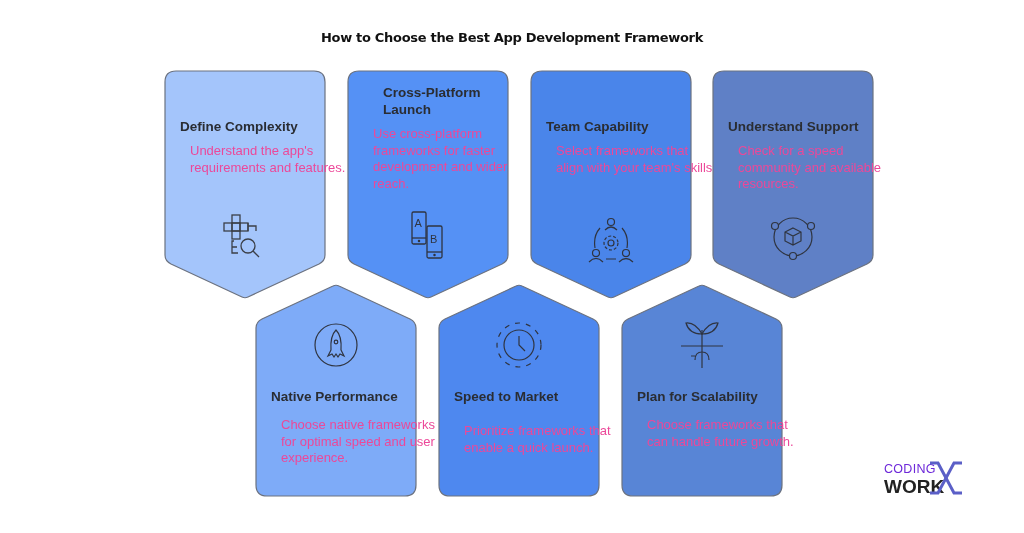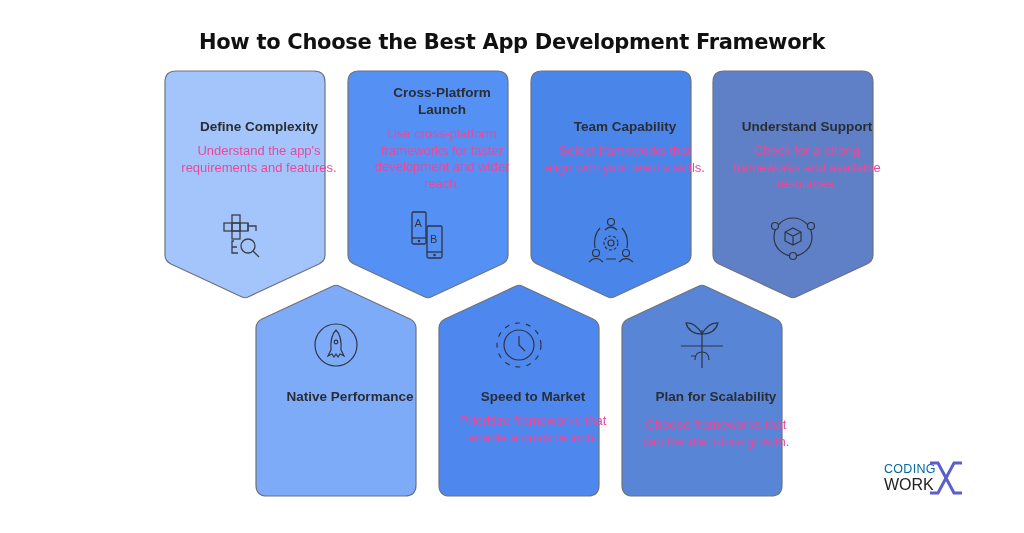--- a/index.html
+++ b/index.html
@@ -1,26 +1,26 @@
 <!DOCTYPE html>
 <html><head>
 <meta charset="utf-8">
 <style>
   html, body { margin:0; padding:0; }
   body { width:1024px; height:533px; background:#ffffff; position:relative; overflow:hidden; font-family:"Liberation Sans", sans-serif; }
-  .title { position:absolute; top:30px; left:0; width:1024px; text-align:center; font-family:"DejaVu Sans", sans-serif; font-weight:bold; font-size:21px; color:#111; letter-spacing:-0.3px; }
+  .title { position:absolute; top:30px; left:0; width:1024px; text-align:center; font-family:"DejaVu Sans", sans-serif; font-weight:bold; font-size:13px; color:#111; letter-spacing:-0.3px; }
   .card { position:absolute; width:162px; }
   .card svg.shape { position:absolute; left:0; top:0; }
-  .card .content { position:absolute; left:4px; width:182px; text-align:center; color:#2b2f36; }
+  .card .content { position:absolute; left:16px; width:182px; color:#2b2f36; }
   .card h3 { margin:0; font-size:13.5px; font-weight:bold; line-height:17px; color:#2a2d33; }
   .card p { margin:8px 10px 0; font-size:13px; line-height:16.5px; color:#ec4899; }
   .icon { position:absolute; left:56px; width:50px; height:50px; }
   .logo { position:absolute; left:878px; top:460px; width:90px; height:40px; }
-  .logo .t1 { position:absolute; left:6px; top:2px; font-size:12.5px; color:#0369a1; letter-spacing:0.3px; }
-  .logo .t2 { position:absolute; left:6px; top:16px; font-size:16px; font-weight:normal; color:#222; }
+  .logo .t1 { position:absolute; left:6px; top:2px; font-size:12.5px; color:#6d28d9; letter-spacing:0.3px; }
+  .logo .t2 { position:absolute; left:6px; top:16px; font-size:19px; font-weight:bold; color:#222; }
 </style>
 </head>
 <body>
 
 <div class="title">How to Choose the Best App Development Framework</div>
 
 <div class="card" style="left:164px;top:70px;height:230px;">
   <svg class="shape" width="162" height="230">
       <path d="M12,1 H150 Q161,1 161,12 V185 Q161,191 155,194 L84,227 Q81,228.5 78,227 L7,194 Q1,191 1,185 V12 Q1,1 12,1 Z" fill="#a4c5fb" stroke="#6b7280" stroke-width="1.2"></path>
     </svg>
@@ -81,21 +81,21 @@
       <path d="M33,46 Q40,39 47,46"></path>
   </svg>
 </div>
 
 <div class="card" style="left:712px;top:70px;height:230px;">
   <svg class="shape" width="162" height="230">
       <path d="M12,1 H150 Q161,1 161,12 V185 Q161,191 155,194 L84,227 Q81,228.5 78,227 L7,194 Q1,191 1,185 V12 Q1,1 12,1 Z" fill="#5f80c6" stroke="#6b7280" stroke-width="1.2"></path>
     </svg>
   <div class="content" style="top:48px;">
     <h3>Understand Support</h3>
-    <p>Check for a strong frameworks and available resources.</p>
+    <p>Check for a speed community and available resources.</p>
   </div>
   <svg class="icon" style="top:142px;" viewBox="0 0 50 50" fill="none" stroke="#2f3440" stroke-width="1.2">
     <circle cx="25" cy="25" r="19"></circle>
       <circle cx="7" cy="14" r="3.5" fill="#5f80c6"></circle>
       <circle cx="43" cy="14" r="3.5" fill="#5f80c6"></circle>
       <circle cx="25" cy="44" r="3.5" fill="#5f80c6"></circle>
     <path d="M25,16 L33,20 V29 L25,33 L17,29 V20 Z M17,20 L25,24 L33,20 M25,24 V33"></path>
   </svg>
 </div>
 
@@ -103,35 +103,36 @@
   <svg class="shape" width="162" height="214">
       <path d="M78,2 Q81,0.5 84,2 L155,35 Q161,38 161,44 V201 Q161,212 150,212 H12 Q1,212 1,201 V44 Q1,38 7,35 Z" fill="#7eabf8" stroke="#6b7280" stroke-width="1.2"></path>
     </svg>
   <svg class="icon" style="top:36px;" viewBox="0 0 50 50" fill="none" stroke="#2f3440" stroke-width="1.2">
     <circle cx="25" cy="25" r="21"></circle>
       <path d="M25,10 Q31,16 30,30 L33,36 L29,34 L27,37 L25,34 L23,37 L21,34 L17,36 L20,30 Q19,16 25,10 Z"></path>
       <circle cx="25" cy="22" r="1.8"></circle>
   </svg>
   <div class="content" style="top:104px;">
     <h3>Native Performance</h3>
+    <p style="margin-top:12px;">Choose native frameworks for optimal speed and user experience.</p>
   </div>
 </div>
 
 <div class="card" style="left:438px;top:284px;height:214px;">
   <svg class="shape" width="162" height="214">
       <path d="M78,2 Q81,0.5 84,2 L155,35 Q161,38 161,44 V201 Q161,212 150,212 H12 Q1,212 1,201 V44 Q1,38 7,35 Z" fill="#4e88ef" stroke="#6b7280" stroke-width="1.2"></path>
     </svg>
   <svg class="icon" style="top:36px;" viewBox="0 0 50 50" fill="none" stroke="#2f3440" stroke-width="1.2">
     <circle cx="25" cy="25" r="22" stroke-dasharray="5 6"></circle>
       <circle cx="25" cy="25" r="15"></circle>
       <path d="M25,16 V25 L31,31"></path>
   </svg>
   <div class="content" style="top:104px;">
     <h3>Speed to Market</h3>
-    <p style="margin-top:8px;">Prioritize frameworks that enable a quick launch.</p>
+    <p style="margin-top:18px;">Prioritize frameworks that enable a quick launch.</p>
   </div>
 </div>
 
 <div class="card" style="left:621px;top:284px;height:214px;">
   <svg class="shape" width="162" height="214">
       <path d="M78,2 Q81,0.5 84,2 L155,35 Q161,38 161,44 V201 Q161,212 150,212 H12 Q1,212 1,201 V44 Q1,38 7,35 Z" fill="#5885d6" stroke="#6b7280" stroke-width="1.2"></path>
     </svg>
   <svg class="icon" style="top:34px;" viewBox="0 0 50 50" fill="none" stroke="#2f3440" stroke-width="1.2">
     <path d="M25,12 V50"></path>
       <path d="M25,16 Q18,4 9,5 Q12,16 25,16 Z"></path>

